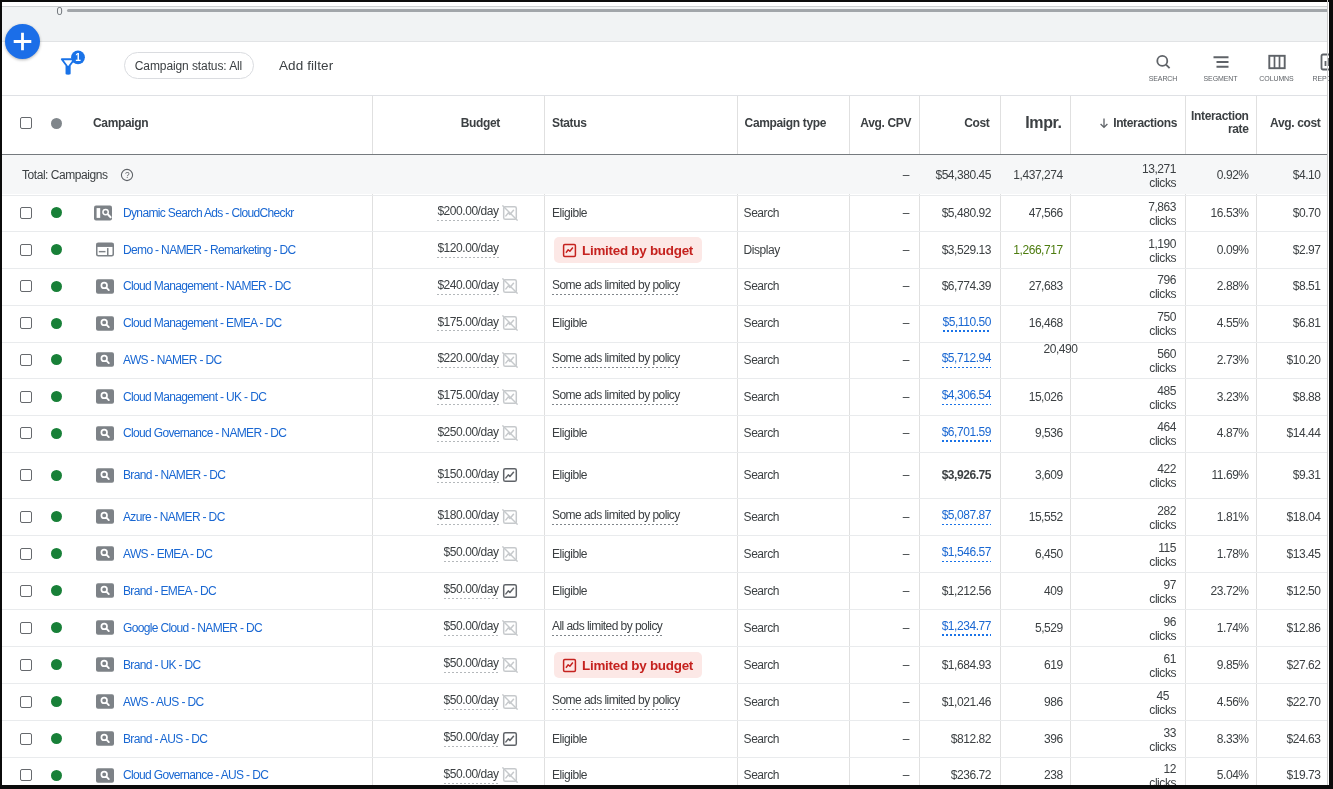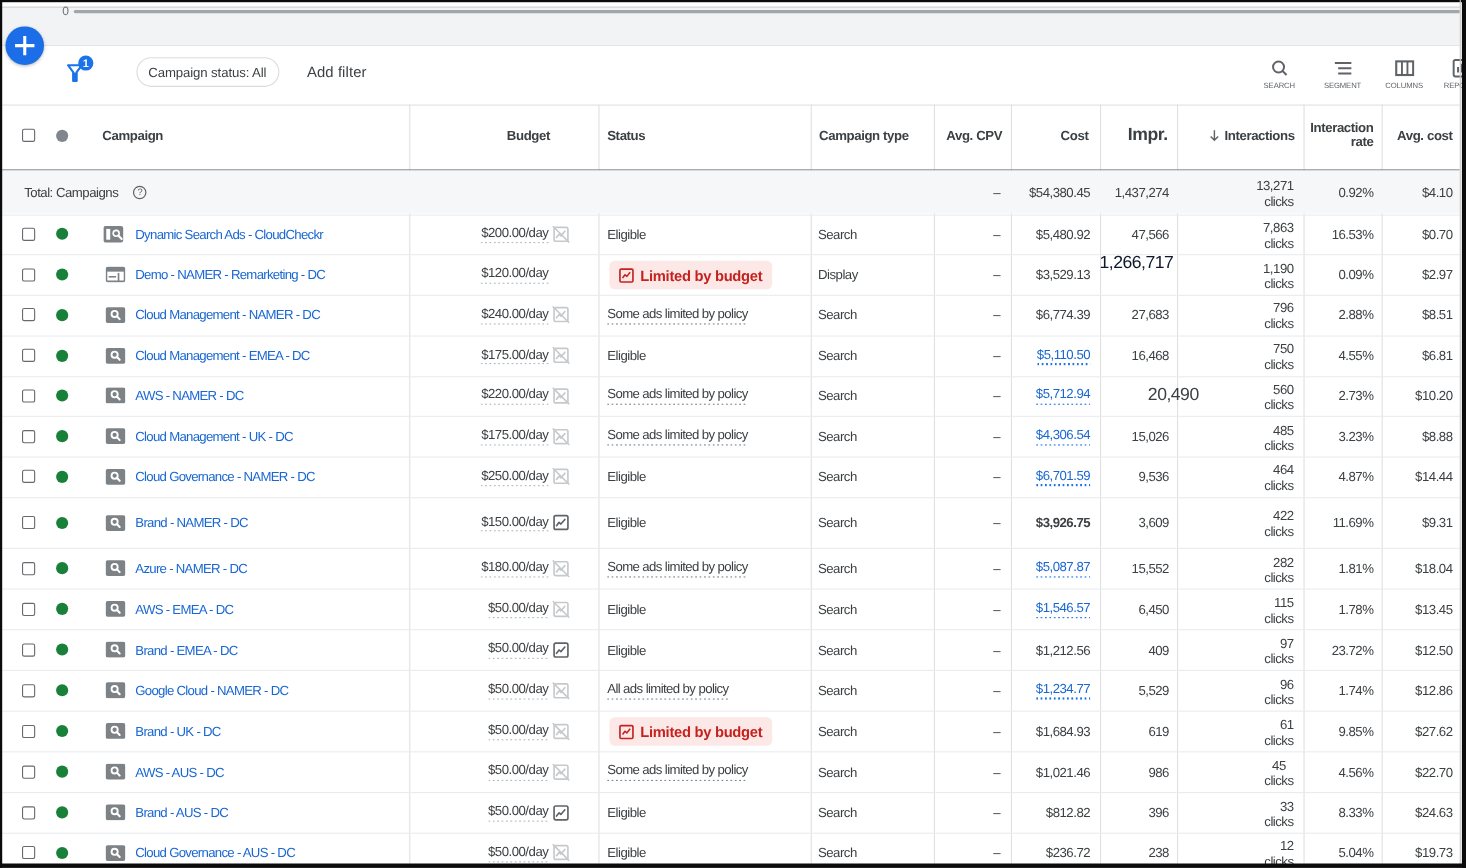--- a/index.html
+++ b/index.html
@@ -238,21 +238,21 @@
         <span style="margin-left:5px">Limited by budget</span>
       </span>
     </div>
 <div style="position:absolute;left:743.6px;top:231.2px;width:105.79999999999995px;height:36.80000000000001px;display:flex;align-items:center;font-size:12px;letter-spacing:-0.45px;color:#3c4043;">Display</div>
 <div style="position:absolute;left:849.4px;top:231.2px;width:59.700000000000045px;height:36.80000000000001px;display:flex;align-items:center;font-size:12px;letter-spacing:-0.45px;color:#3c4043;">
       <span style="margin-left:auto">–</span>
     </div>
 <div style="position:absolute;left:919.1px;top:231.2px;width:71.89999999999998px;height:36.80000000000001px;display:flex;align-items:center;font-size:12px;letter-spacing:-0.45px;color:#3c4043;">
       <span style="margin-left:auto">$3,529.13</span>
     </div>
-<div style="position:absolute;left:999.5px;top:231.2px;width:63.200000000000045px;height:36.80000000000001px;display:flex;align-items:flex-start;font-size:16px;letter-spacing:-0.45px;color:#0f172a;">
+<div style="position:absolute;left:999.5px;top:231.2px;width:63.200000000000045px;height:36.80000000000001px;display:flex;align-items:center;font-size:12px;letter-spacing:-0.45px;color:#4d7c0f;">
       <span style="margin-left:auto">1,266,717</span>
     </div>
 <div style="position:absolute;left:1069.7px;top:231.2px;width:106.29999999999995px;height:36.80000000000001px;display:flex;align-items:center;font-size:12px;letter-spacing:-0.45px;color:#3c4043;">
       <span style="margin-left:auto;text-align:right;line-height:14px;position:relative;top:1px">1,190<br>clicks</span>
     </div>
 <div style="position:absolute;left:1185px;top:231.2px;width:63.59999999999991px;height:36.80000000000001px;display:flex;align-items:center;font-size:12px;letter-spacing:-0.45px;color:#3c4043;">
       <span style="margin-left:auto">0.09%</span>
     </div>
 <div style="position:absolute;left:1255.6px;top:231.2px;width:64.90000000000009px;height:36.80000000000001px;display:flex;align-items:center;font-size:12px;letter-spacing:-0.45px;color:#3c4043;">
       <span style="margin-left:auto">$2.97</span>
@@ -383,21 +383,21 @@
 <div style="position:absolute;left:552px;top:341.5px;width:184.60000000000002px;height:36.80000000000001px;display:flex;align-items:center;font-size:12px;letter-spacing:-0.45px;color:#3c4043;">
       <span class="du-gray" style="letter-spacing:-0.55px">Some ads limited by policy</span>
     </div>
 <div style="position:absolute;left:743.6px;top:341.5px;width:105.79999999999995px;height:36.80000000000001px;display:flex;align-items:center;font-size:12px;letter-spacing:-0.45px;color:#3c4043;">Search</div>
 <div style="position:absolute;left:849.4px;top:341.5px;width:59.700000000000045px;height:36.80000000000001px;display:flex;align-items:center;font-size:12px;letter-spacing:-0.45px;color:#3c4043;">
       <span style="margin-left:auto">–</span>
     </div>
 <div style="position:absolute;left:919.1px;top:341.5px;width:71.89999999999998px;height:36.80000000000001px;display:flex;align-items:center;font-size:12px;letter-spacing:-0.45px;color:#3c4043;">
       <span class="du-blue" style="margin-left:auto">$5,712.94</span>
     </div>
-<div style="position:absolute;left:999.5px;top:341.5px;width:63.200000000000045px;height:36.80000000000001px;display:flex;align-items:center;font-size:16px;letter-spacing:-0.45px;color:#3c4043;padding-left:44px;">
+<div style="position:absolute;left:999.5px;top:341.5px;width:63.200000000000045px;height:36.80000000000001px;display:flex;font-size:12px;letter-spacing:-0.45px;color:#3c4043;padding-left:44px;">
       <span style="margin-left:auto">20,490</span>
     </div>
 <div style="position:absolute;left:1069.7px;top:341.5px;width:106.29999999999995px;height:36.80000000000001px;display:flex;align-items:center;font-size:12px;letter-spacing:-0.45px;color:#3c4043;">
       <span style="margin-left:auto;text-align:right;line-height:14px;position:relative;top:1px">560<br>clicks</span>
     </div>
 <div style="position:absolute;left:1185px;top:341.5px;width:63.59999999999991px;height:36.80000000000001px;display:flex;align-items:center;font-size:12px;letter-spacing:-0.45px;color:#3c4043;">
       <span style="margin-left:auto">2.73%</span>
     </div>
 <div style="position:absolute;left:1255.6px;top:341.5px;width:64.90000000000009px;height:36.80000000000001px;display:flex;align-items:center;font-size:12px;letter-spacing:-0.45px;color:#3c4043;">
       <span style="margin-left:auto">$10.20</span>

